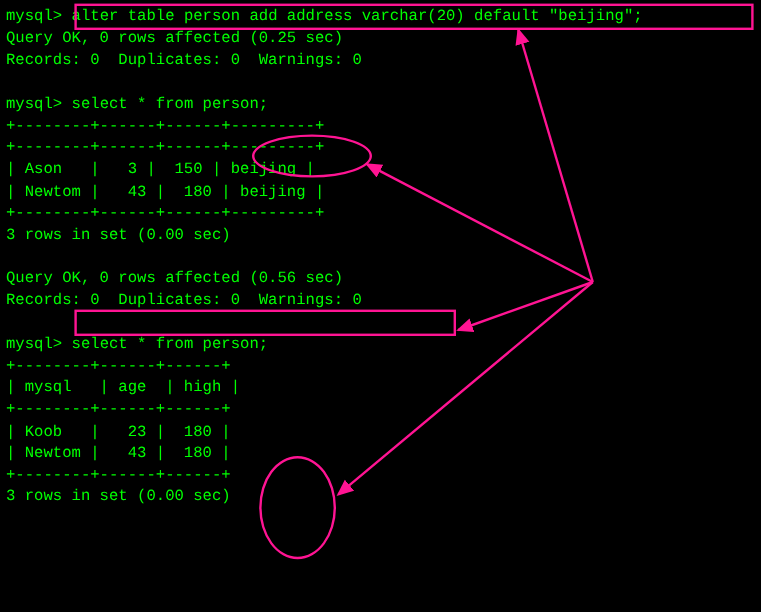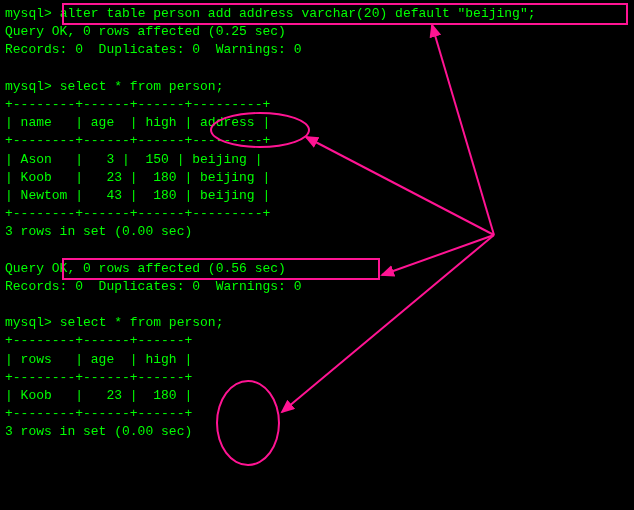--- a/index.html
+++ b/index.html
@@ -51,36 +51,35 @@
 </head>
 <body>
 
 <div>
 <div class="line"><span>mysql&gt;</span> <span>alter table person add address varchar(20) default "beijing";</span></div>
 <div class="line">Query OK, 0 rows affected (0.25 sec)</div>
 <div class="line">Records: 0  Duplicates: 0  Warnings: 0</div>
 <div class="line">&nbsp;</div>
 <div class="line"><span>mysql&gt;</span> <span>select * from person;</span></div>
 <div class="line">+--------+------+------+---------+</div>
-<div class="line">| name   | age  | high | address |</div>
 <div class="line">+--------+------+------+---------+</div>
 <div class="line">| Ason   |   3 |  150 | beijing |</div>
-<div class="line">| Koob   |   23 |  180 | beijing |</div>
 <div class="line">| Newtom |   43 |  180 | beijing |</div>
 <div class="line">+--------+------+------+---------+</div>
 <div class="line">3 rows in set (0.00 sec)</div>
 <div class="line">&nbsp;</div>
 <div class="line">Query OK, 0 rows affected (0.56 sec)</div>
 <div class="line">Records: 0  Duplicates: 0  Warnings: 0</div>
 <div class="line">&nbsp;</div>
 <div class="line"><span>mysql&gt;</span> <span>select * from person;</span></div>
 <div class="line">+--------+------+------+</div>
-<div class="line">| rows   | age  | high |</div>
+<div class="line">| mysql   | age  | high |</div>
 <div class="line">+--------+------+------+</div>
 <div class="line">| Koob   |   23 |  180 |</div>
+<div class="line">| Newtom |   43 |  180 |</div>
 <div class="line">+--------+------+------+</div>
 <div class="line">3 rows in set (0.00 sec)</div>
 </div>
 
 <div class="annotation-layer">
   <div class="rect-box" style="left:62px; top:3px; width:566px; height:22px;"></div>
   <div class="rect-box" style="left:62px; top:258px; width:318px; height:22px;"></div>
   <div class="ellipse" style="left:210px; top:112px; width:100px; height:36px;"></div>
   <div class="ellipse" style="left:216px; top:380px; width:64px; height:86px;"></div>
 

